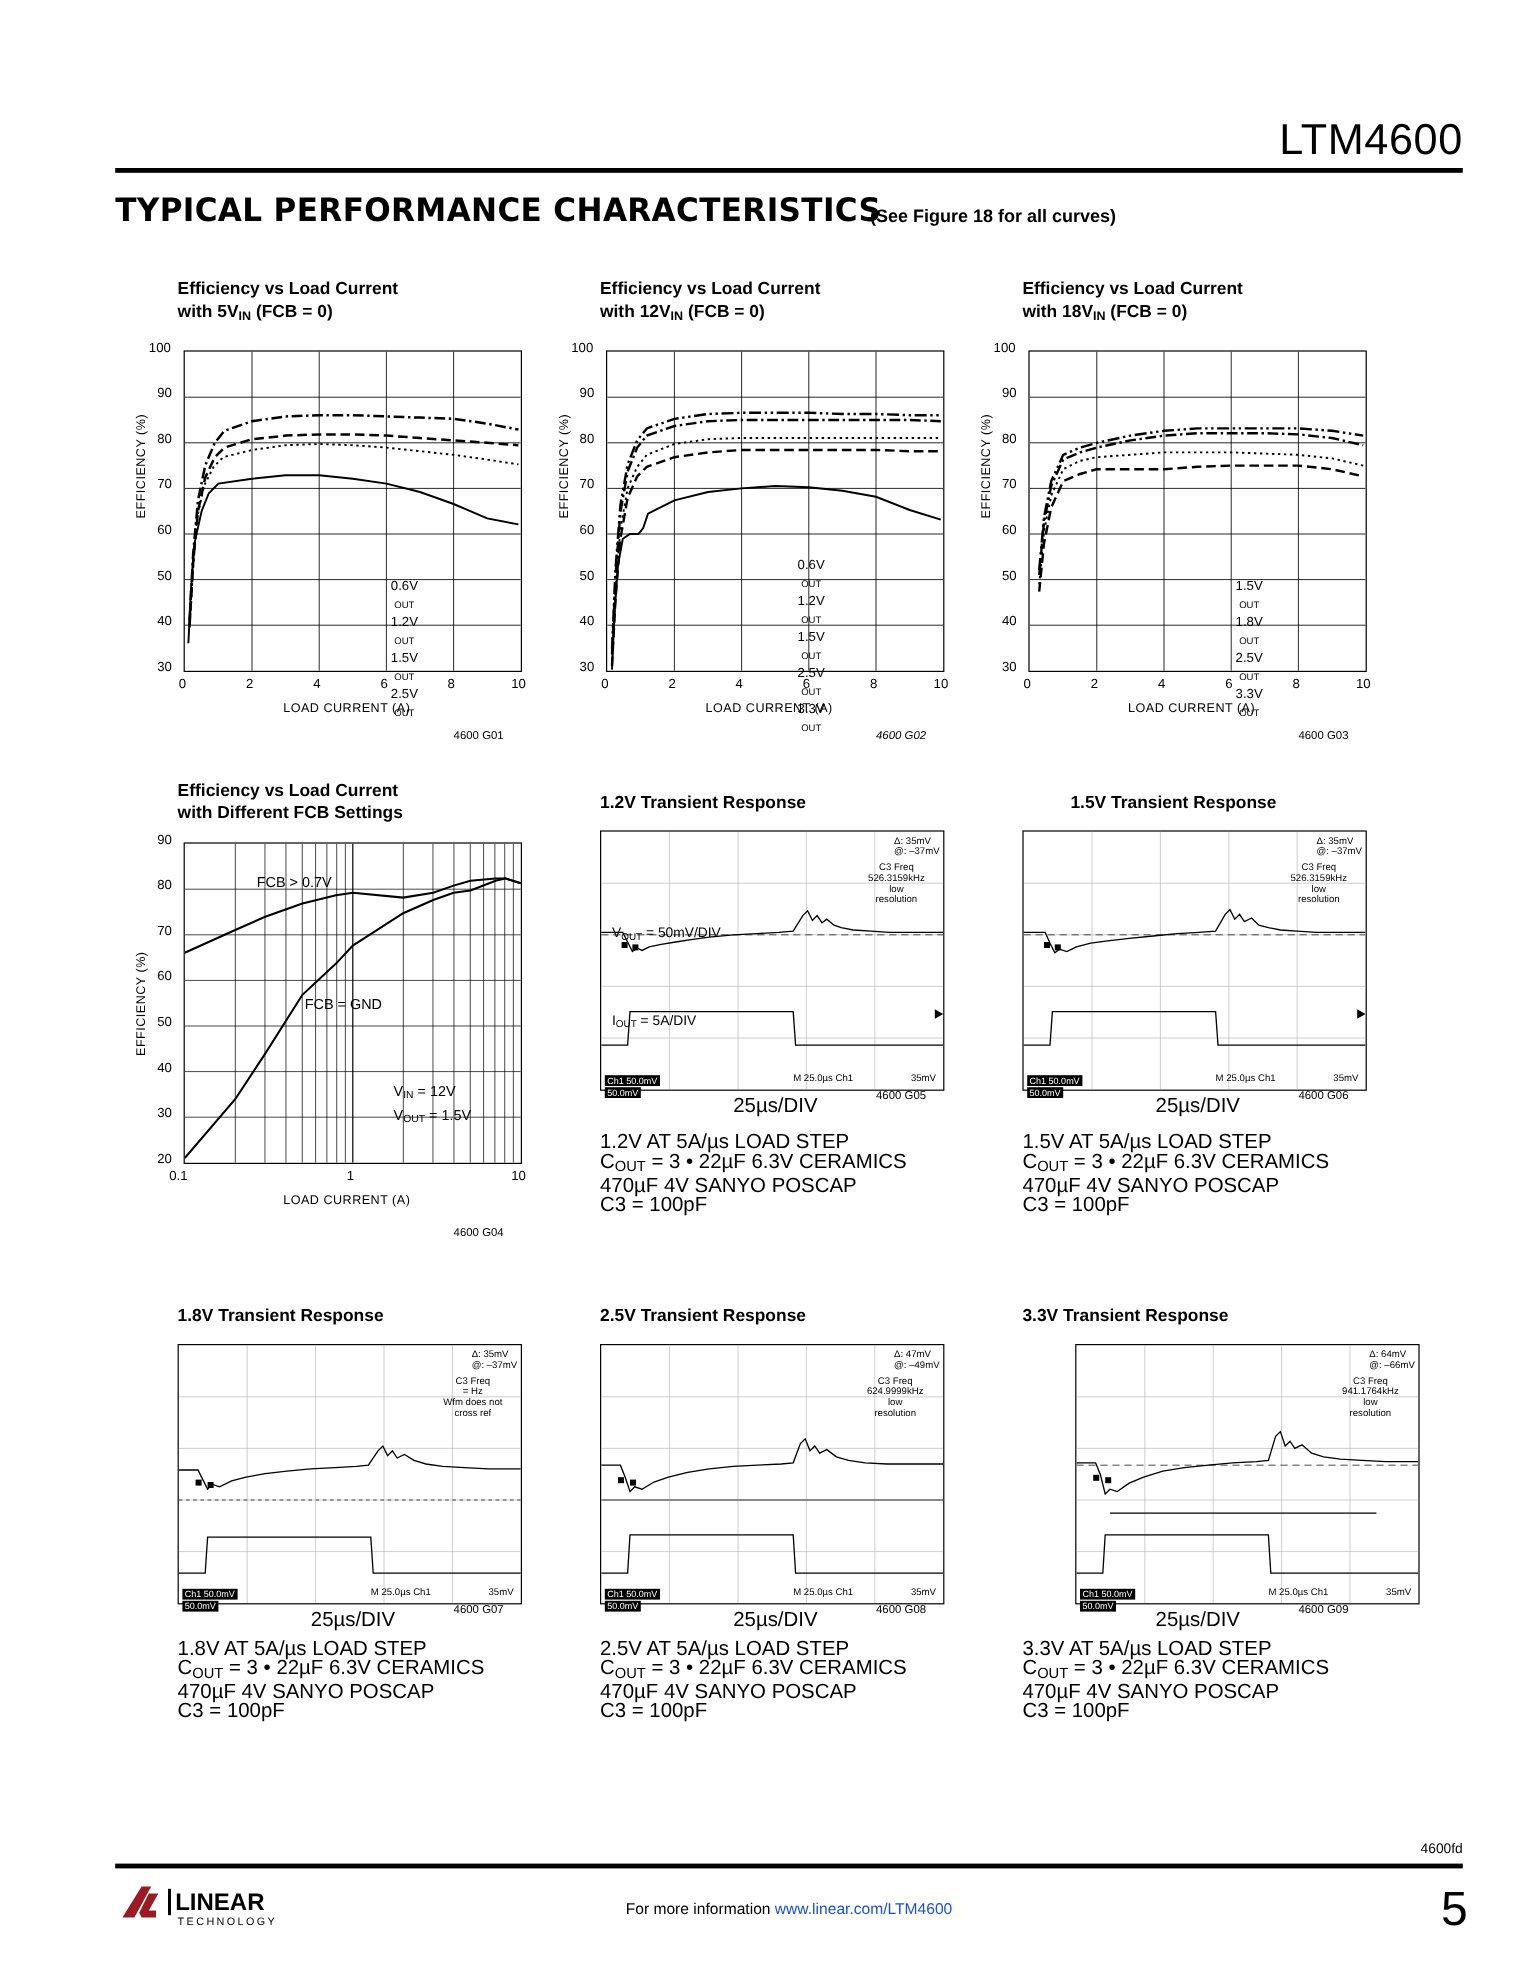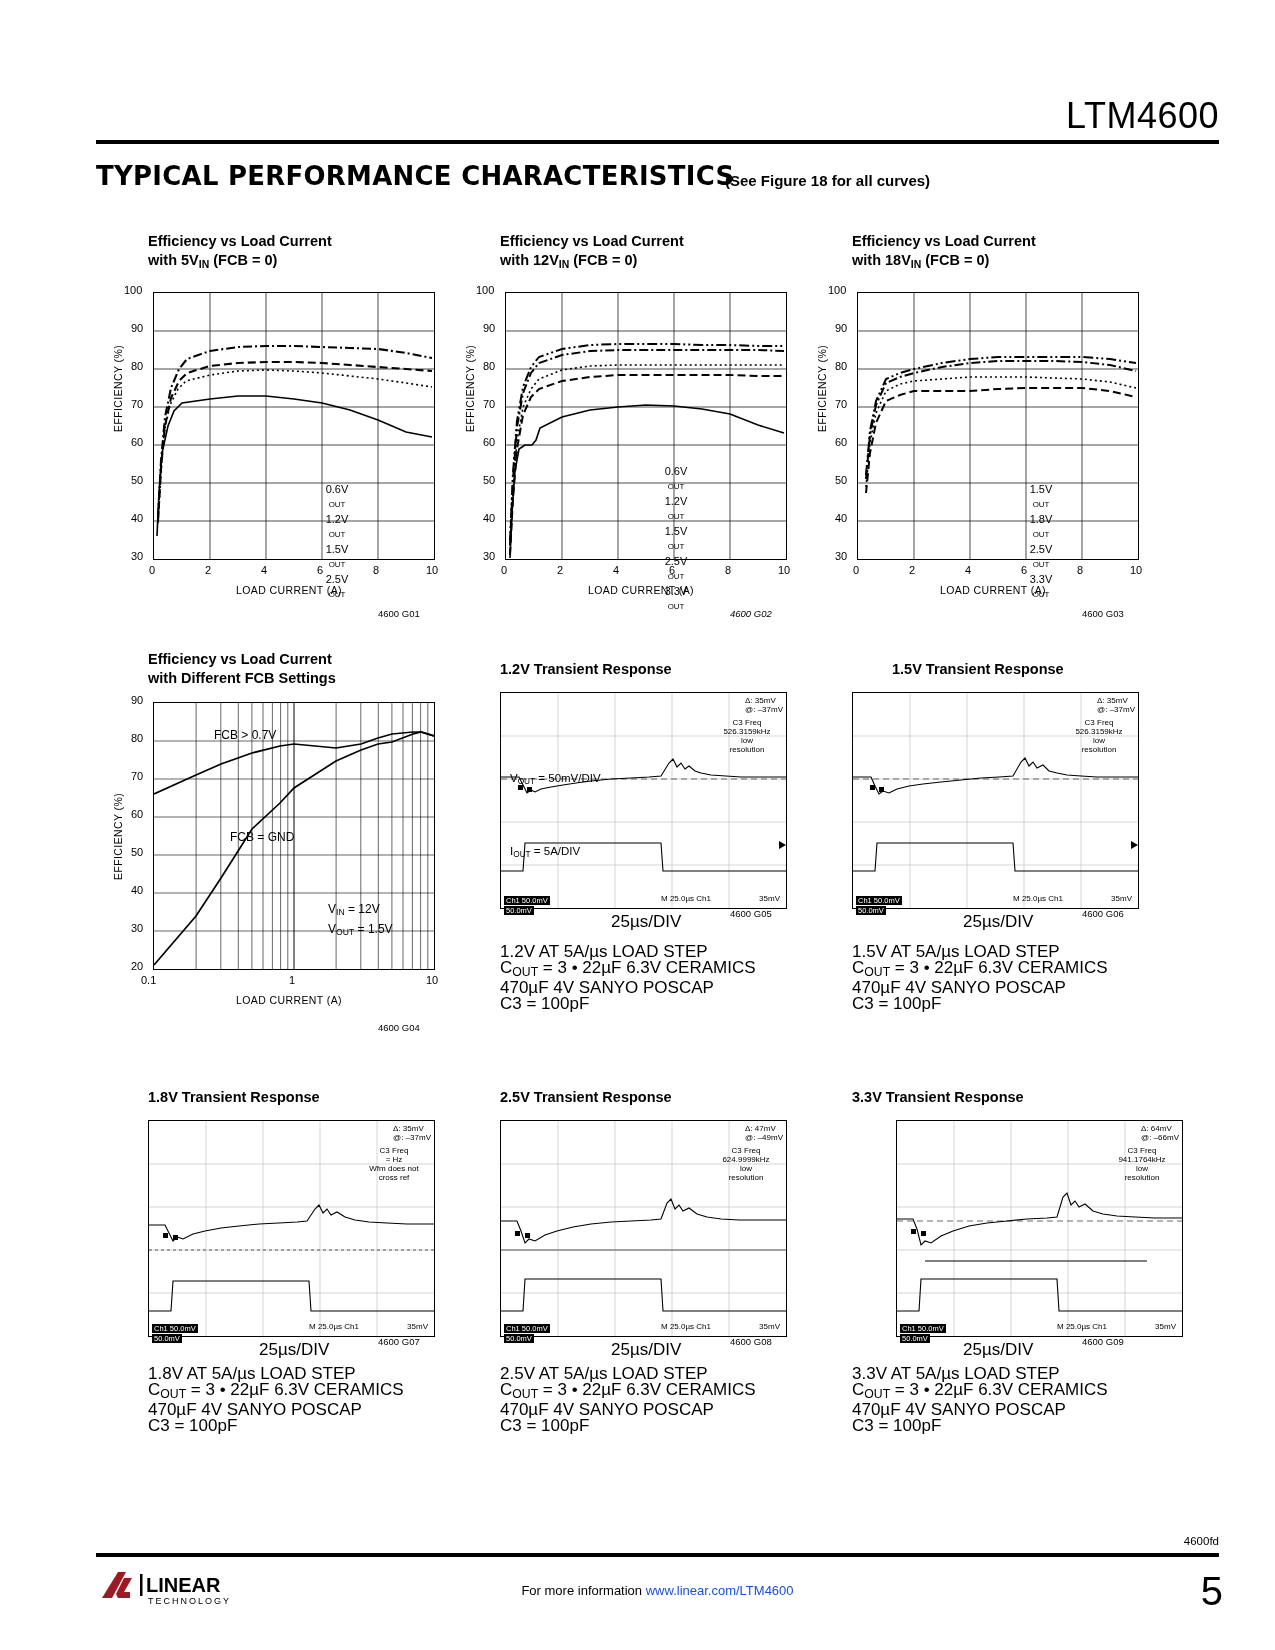--- a/index.html
+++ b/index.html
@@ -396,21 +396,21 @@
     <div class="tick" style="left:35px;top:310px;">20</div>
 
     <div class="tick" style="left:45px;top:324px;">0.1</div>
     <div class="tick" style="left:193px;top:324px;">1</div>
     <div class="tick" style="left:330px;top:324px;">10</div>
 
     <div class="axis-label" style="position:absolute;left:140px;top:344px;">LOAD CURRENT (A)</div>
     <div class="gcode" style="left:282px;top:372px;">4600 G04</div>
 
     <div style="position:absolute;left:118px;top:78px;font-size:12px;">FCB  &gt; 0.7V</div>
-    <div style="position:absolute;left:134px;top:180px;font-size:12px;">FCB = GND</div>
+    <div style="position:absolute;left:158px;top:180px;font-size:12px;">FCB = GND</div>
     <div style="position:absolute;left:232px;top:252px;font-size:12px;"><span>V</span><span class="sub">IN</span><span> = 12V</span></div>
     <div style="position:absolute;left:232px;top:272px;font-size:12px;"><span>V</span><span class="sub">OUT</span><span> = 1.5V</span></div>
   </div>
 
   <div class="panel" style="left:448px;top:660px;width:340px;height:400px;">
     <div class="panel-title" style="position:absolute;left:52px;top:0;">1.2V Transient Response</div>
 
     <div class="scope" style="left:52px;top:32px;width:285px;height:215px;">
       <svg width="285" height="215" viewBox="0 0 285 215">
         <g stroke="#bbb" stroke-width="0.6">

